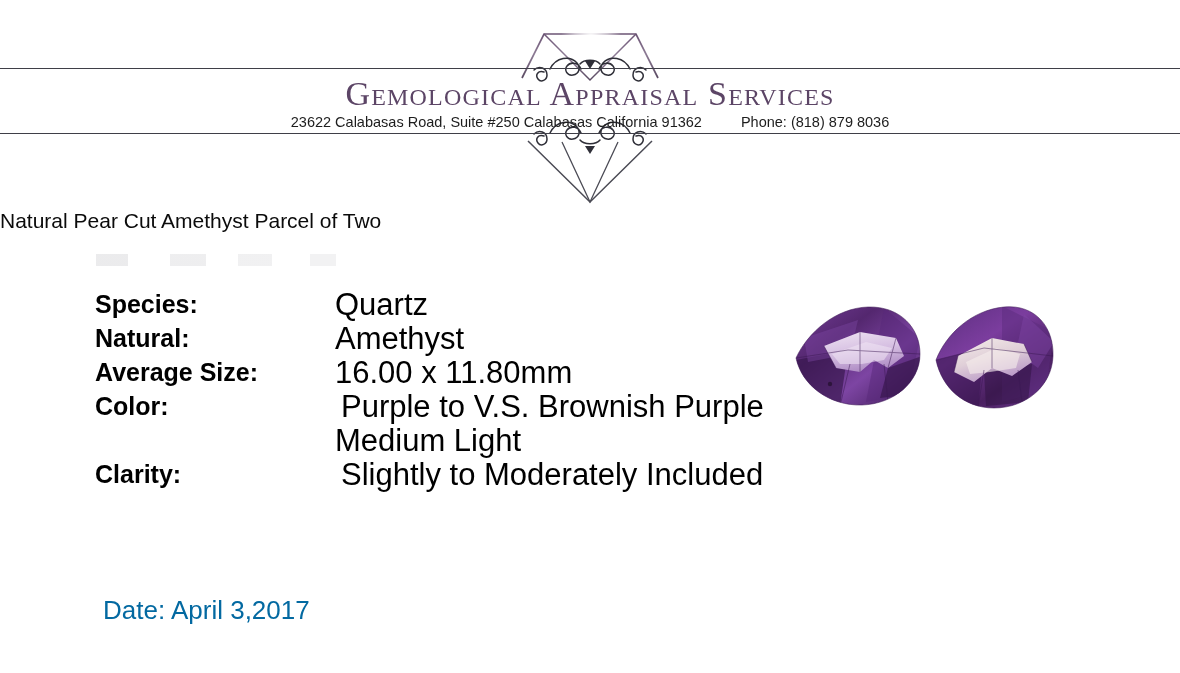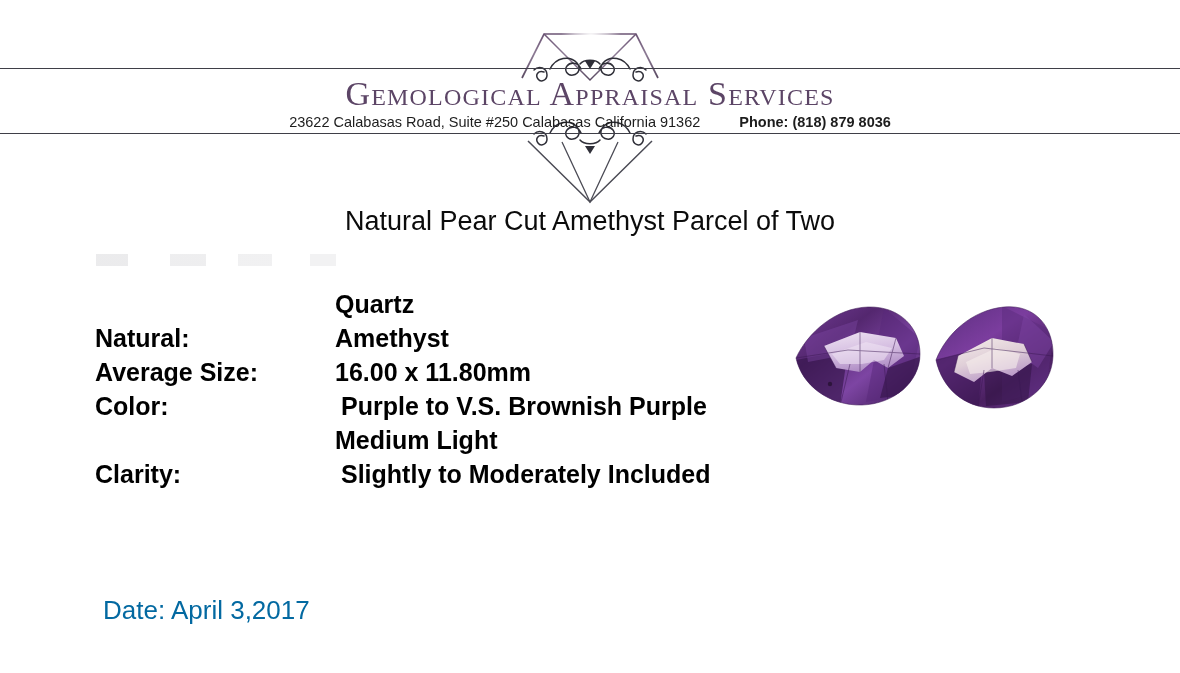--- a/index.html
+++ b/index.html
@@ -63,30 +63,30 @@
     position: absolute;
     left: 0;
     top: 113px;
     width: 1180px;
     text-align: center;
     font-size: 14.5px;
     line-height: 18px;
     color: #1d1d1d;
     white-space: nowrap;
   }
-  #address-line .phone { margin-left: 39px; font-weight: bold; }
+  #address-line .phone { margin-left: 39px; }
 
   
   #report-title {
     position: absolute;
     left: 0;
     top: 200px;
     width: 1180px;
-    text-align: center;
-    font-size: 27px;
+    text-align: left;
+    font-size: 21px;
     line-height: 42px;
     color: #0b0b0b;
     font-weight: 400;
     white-space: nowrap;
   }
 
   
   #scan-ghost {
     position: absolute;
     left: 96px;
@@ -118,23 +118,23 @@
     top: 0;
     font-size: 25px;
     line-height: 33px;
     font-weight: bold;
     color: #000000;
   }
   .spec-value {
     position: absolute;
     left: 240px;
     top: 0;
-    font-size: 25px;
+    font-size: 31px;
     line-height: 33px;
-    font-weight: bold;
+    font-weight: normal;
     color: #000000;
   }
   .spec-value.indent { left: 246px; }
 
   
   #date-line {
     position: absolute;
     left: 103px;
     top: 593px;
     font-size: 26px;
@@ -214,20 +214,21 @@
 
     <div class="rule" id="rule-bottom"></div>
   </div>
 
   <div id="report-title">Natural Pear Cut Amethyst Parcel of Two</div>
 
   <div id="scan-ghost"></div>
 
   <div id="spec-list">
       <div class="spec-row">
+        <span class="spec-label">Species:</span>
         <span class="spec-value">Quartz</span>
       </div>
       <div class="spec-row">
         <span class="spec-label">Natural:</span>
         <span class="spec-value">Amethyst</span>
       </div>
       <div class="spec-row">
         <span class="spec-label">Average Size:</span>
         <span class="spec-value">16.00 x 11.80mm</span>
       </div>

